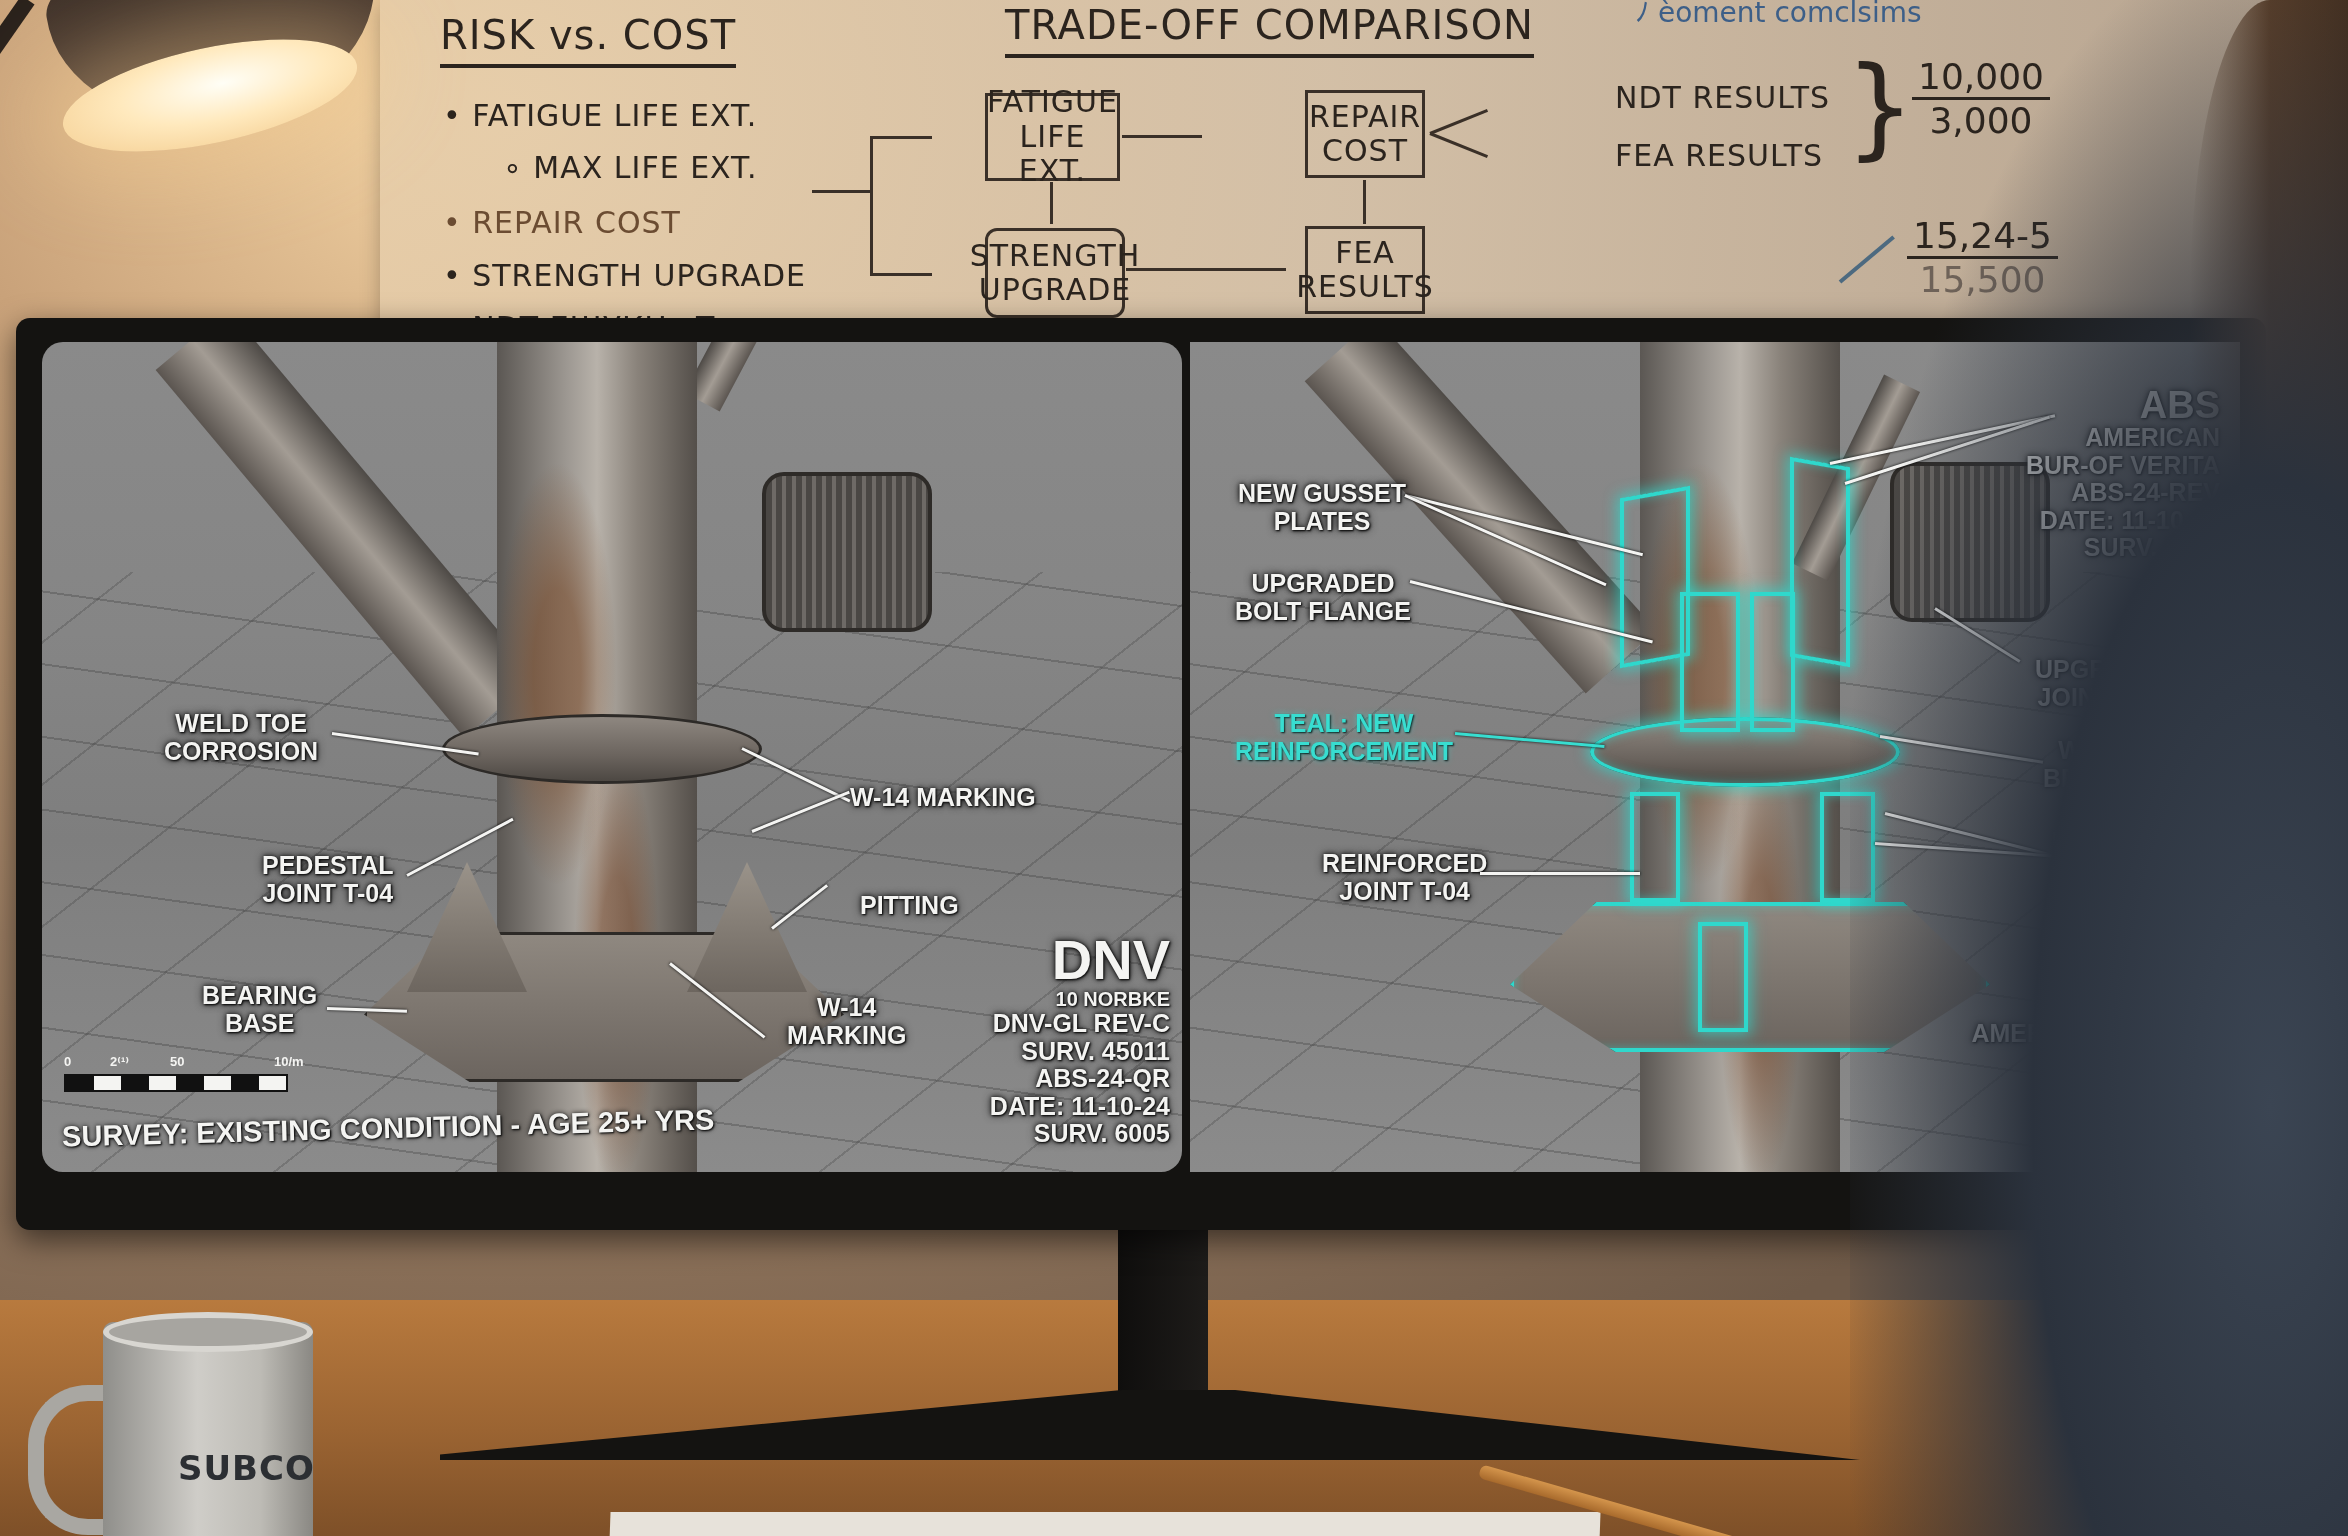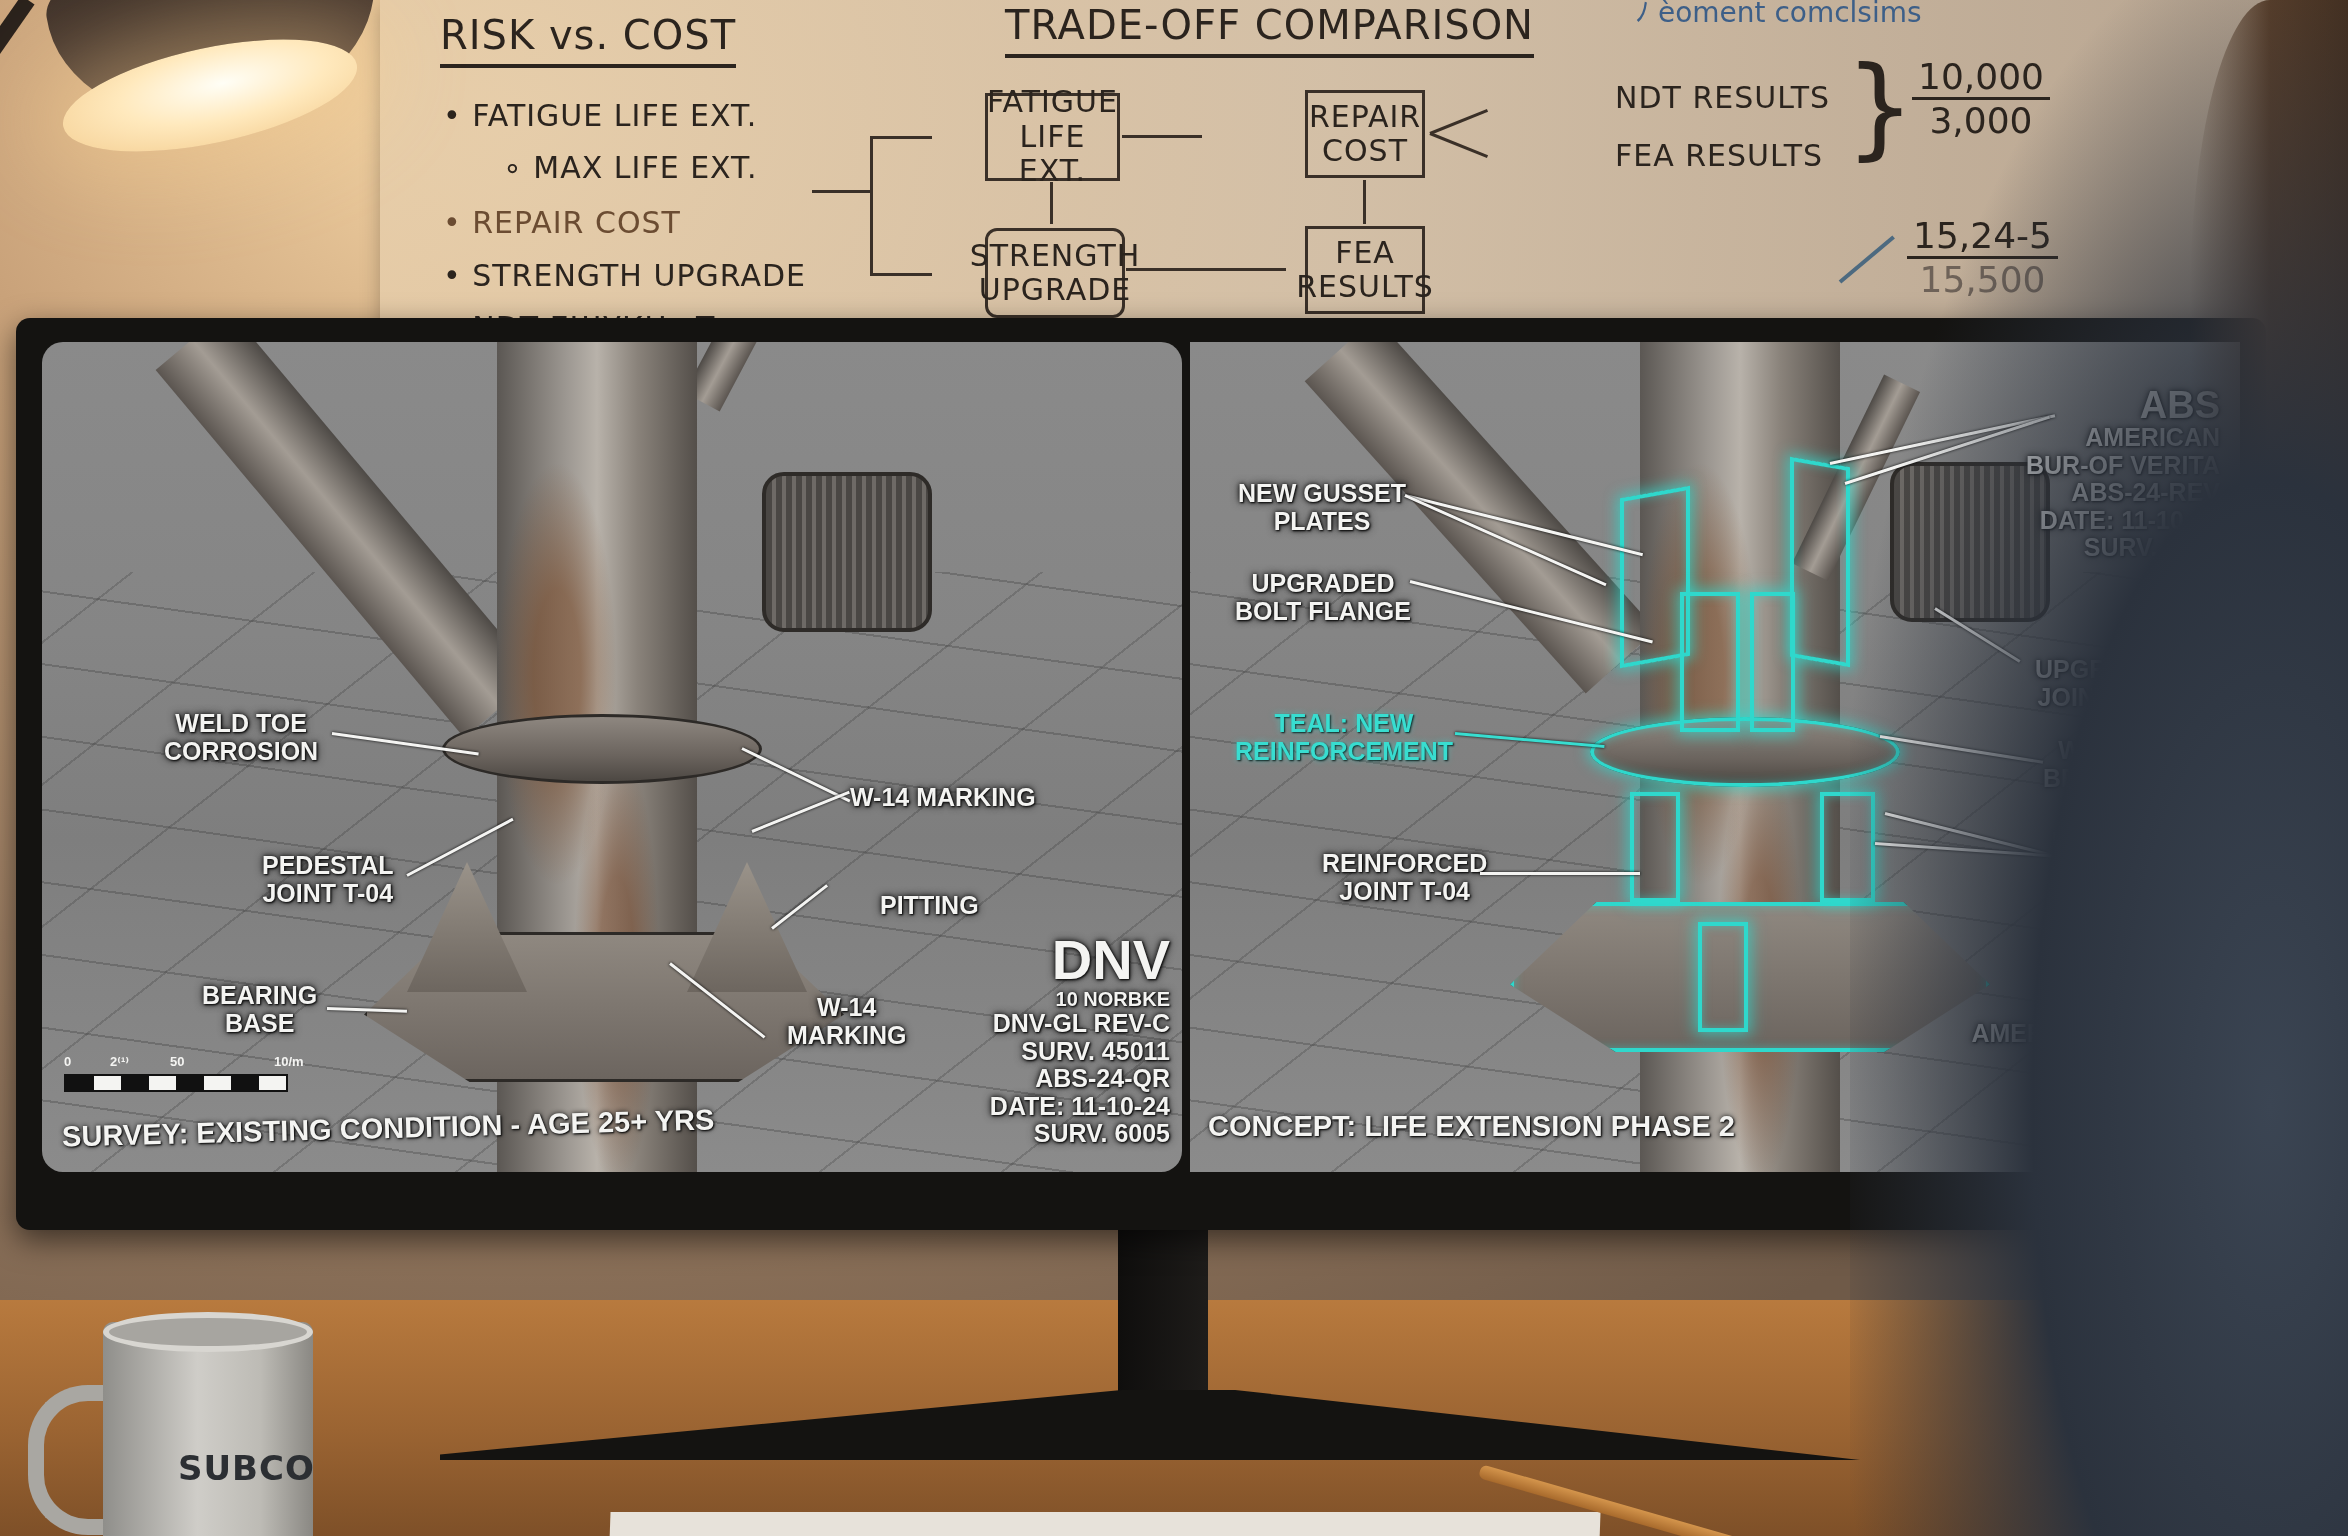--- a/index.html
+++ b/index.html
@@ -252,21 +252,21 @@
   <div class="label" style="left:160px; top:640px;">
     <div>BEARING</div>
       <div>BASE</div>
   </div>
   <div class="leader" style="left:285px; top:665px; width:80px; transform:rotate(2deg);"></div>
 
   <div class="label left-align" style="left:808px; top:442px;">W-14 MARKING</div>
   <div class="leader" style="left:700px; top:405px; width:120px; transform:rotate(26deg);"></div>
   <div class="leader" style="left:710px; top:488px; width:105px; transform:rotate(-22deg);"></div>
 
-  <div class="label left-align" style="left:790px; top:550px;padding-left:48px;">PITTING</div>
+  <div class="label left-align" style="left:770px; top:550px;padding-left:48px;">PITTING</div>
   <div class="leader" style="left:730px; top:585px; width:70px; transform:rotate(-38deg);"></div>
 
   <div class="label" style="left:745px; top:652px;">
     <div>W-14</div>
       <div>MARKING</div>
   </div>
   <div class="leader" style="left:628px; top:620px; width:120px; transform:rotate(38deg);"></div>
 
   <div class="label right-align" style="right:12px; top:590px;">
     <div class="org-title">DNV</div>
@@ -377,21 +377,20 @@
 
   <div class="label right-align" style="right:20px; top:628px;">
     <div class="org-title" style="font-size:50px;">ABS</div>
     <div>AMERICAN BUBEAU</div>
     <div>DF SHIPPING</div>
     <div>ABS-24-QR</div>
     <div>DATE: 11-10-24</div>
     <div>SURV. 6005</div>
   </div>
 
-  <div class="caption" style="left:18px; top:768px;">CONCEPT: LIFE EXTENSION PHASE 2</div>
 </div>
 
 <div class="mug-handle"></div>
 <div class="mug"></div>
 <div class="mug-rim"></div>
 <div class="mug-logo">SUBCON</div>
 
 <div class="person-hair"></div>
 <div class="person"></div>
 

